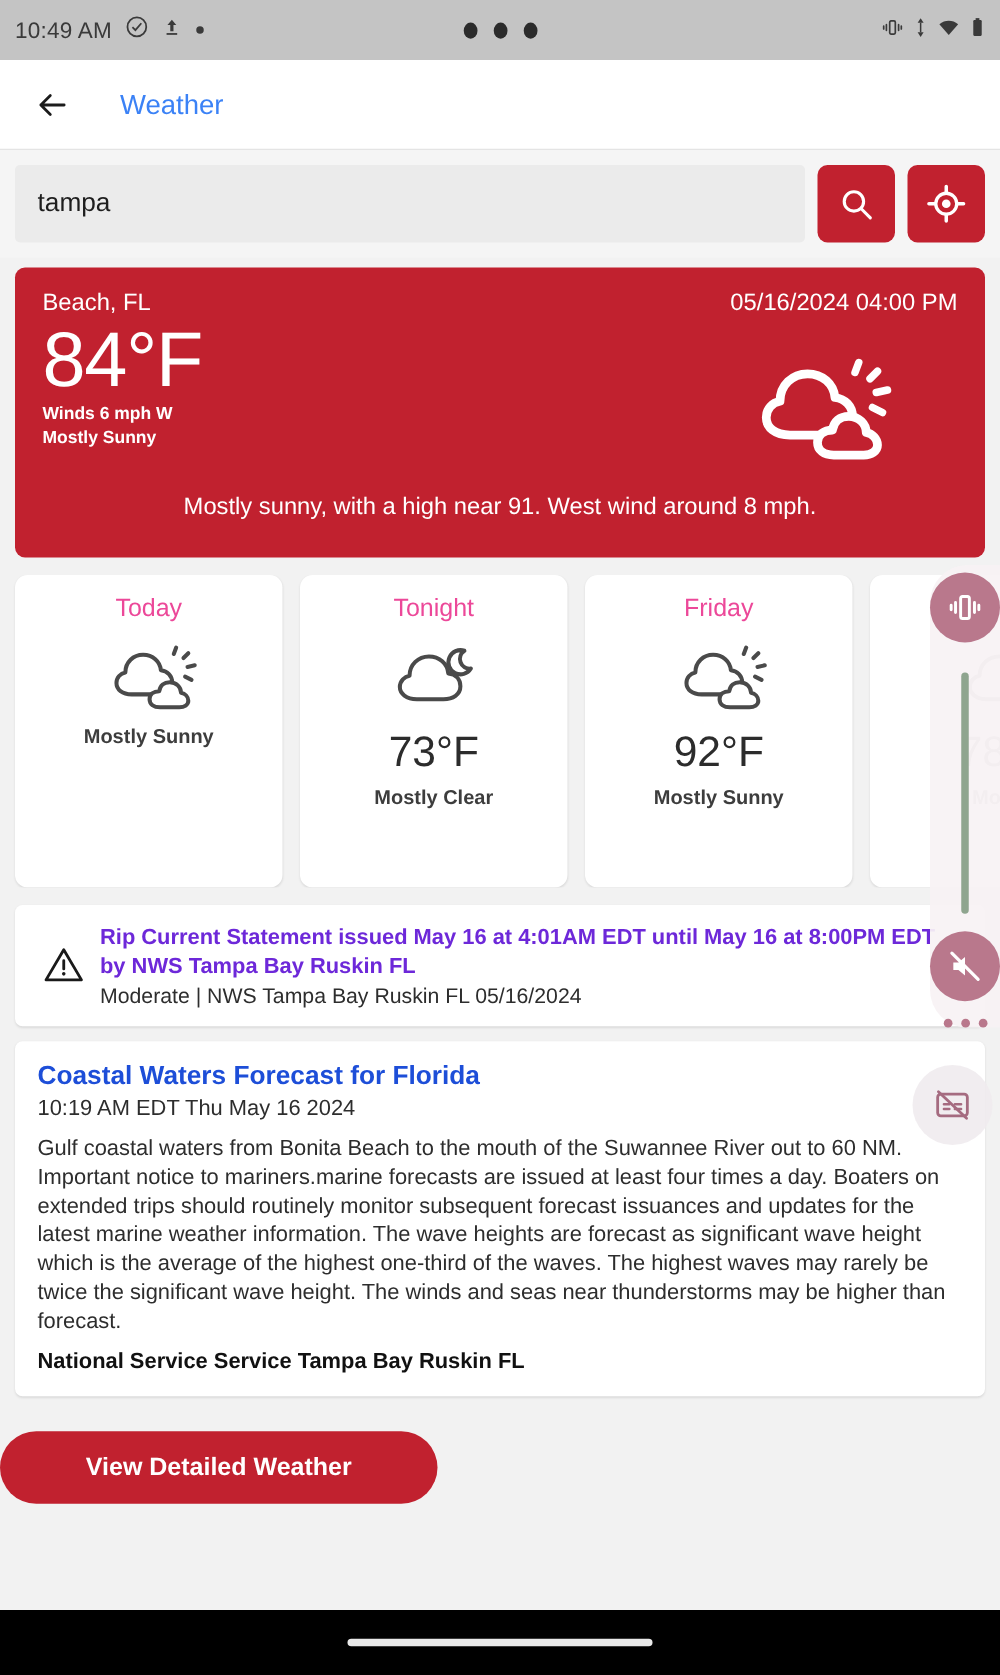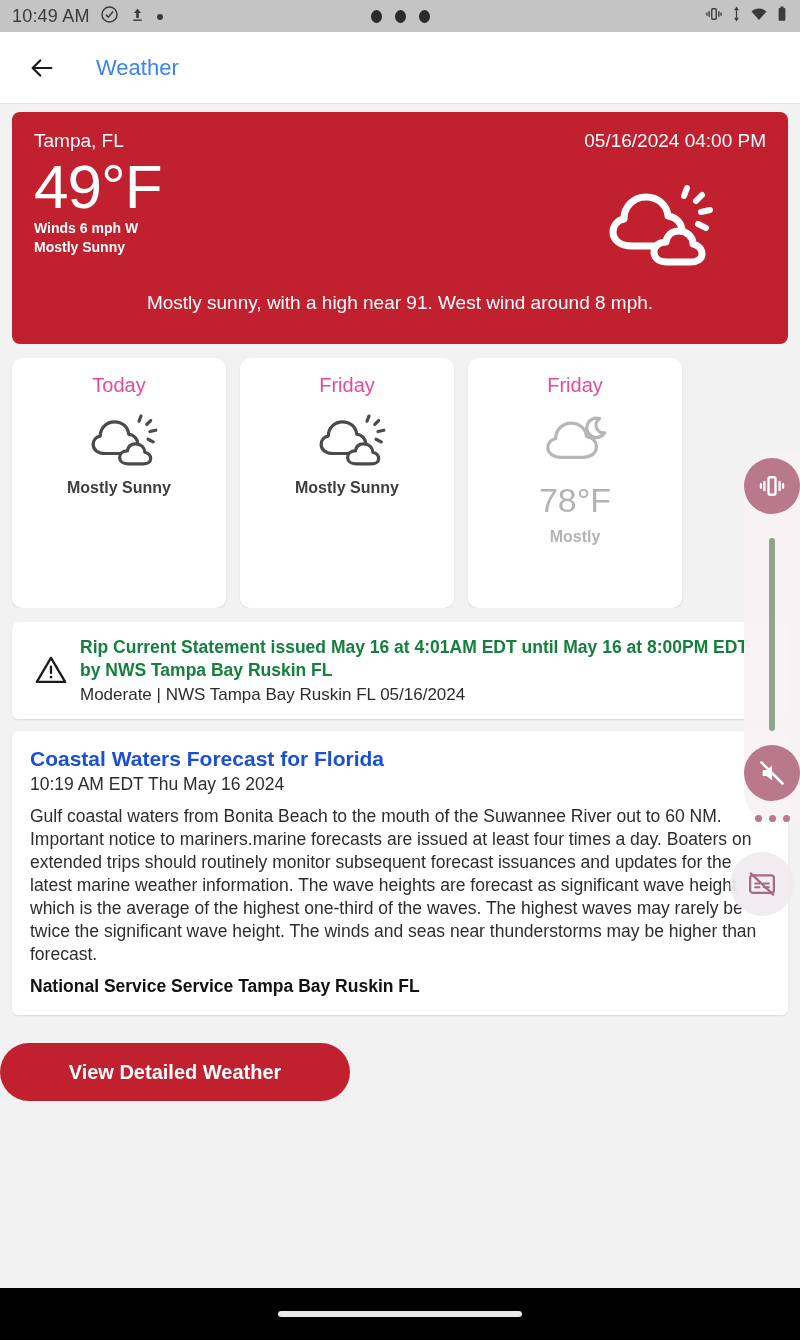--- a/index.html
+++ b/index.html
@@ -11,21 +11,21 @@
   }
   #screen {
     position: relative;
     width: 800px; height: 1340px;
     background: #f2f2f2;
     overflow: hidden;
   }
 
   
   .status-bar {
-    height: 32px;
+    height: 48px;
     background: #c4c4c4;
     display: flex;
     align-items: center;
     padding: 0 12px;
     position: relative;
   }
   .status-left { display: flex; align-items: center; gap: 10px; }
   .status-time {
     font-size: 18px;
     color: #3a3a3a;
@@ -166,21 +166,21 @@
     margin: 14px 12px 0 12px;
     background: #fff;
     border-radius: 6px;
     display: flex;
     align-items: center;
     padding: 14px 16px;
     box-shadow: 0 1px 2px rgba(0,0,0,.10);
   }
   .alert-icon { flex: 0 0 46px; display: flex; justify-content: center; }
   .alert-text { padding-left: 6px; }
-  .alert-title { font-size: 17.5px; font-weight: bold; color: #15803d; line-height: 1.3; }
+  .alert-title { font-size: 17.5px; font-weight: bold; color: #6d28d9; line-height: 1.3; }
   .alert-sub { font-size: 17px; color: #2d2d2d; margin-top: 3px; }
 
   
   .coastal-card {
     margin: 12px 12px 0 12px;
     background: #fff;
     border-radius: 6px;
     padding: 16px 18px 18px 18px;
     box-shadow: 0 1px 2px rgba(0,0,0,.10);
   }
@@ -320,29 +320,47 @@
 
   <div class="app-bar">
     <div class="back-btn">
       <svg width="28" height="28" viewBox="0 0 24 24">
           <path d="M20 12H4M10.5 5.5L4 12l6.5 6.5" fill="none" stroke="#1c1c1c" stroke-width="1.9" stroke-linecap="round" stroke-linejoin="round"></path>
         </svg>
     </div>
     <div class="app-title">Weather</div>
   </div>
 
+  <div class="search-row">
+    <div class="search-field">
+      <input type="text" value="tampa" style="">
+    </div>
+    <button class="icon-btn">
+      <svg width="30" height="30" viewBox="0 0 24 24">
+          <circle cx="10.5" cy="10.5" r="6.2" fill="none" stroke="#fff" stroke-width="2"></circle>
+          <path d="M15.2 15.2L21 21" stroke="#fff" stroke-width="2" stroke-linecap="round"></path>
+        </svg>
+    </button>
+    <button class="icon-btn">
+      <svg width="32" height="32" viewBox="0 0 24 24">
+          <circle cx="12" cy="12" r="6.3" fill="none" stroke="#fff" stroke-width="2"></circle>
+          <circle cx="12" cy="12" r="2.6" fill="#fff"></circle>
+          <path d="M12 1.6v3.6M12 18.8v3.6M1.6 12h3.6M18.8 12h3.6" stroke="#fff" stroke-width="2.1" stroke-linecap="round"></path>
+        </svg>
+    </button>
+  </div>
 
   <div class="current-card">
     <div class="cc-top">
-      <span class="cc-location">Tampa, FL</span>
+      <span class="cc-location">Beach, FL</span>
       <span class="cc-datetime">05/16/2024 04:00 PM</span>
     </div>
     <div class="cc-body">
       <div class="cc-left">
-        <div class="cc-temp">49°F</div>
+        <div class="cc-temp">84°F</div>
         <div class="cc-wind">Winds 6 mph W</div>
         <div class="cc-cond">Mostly Sunny</div>
       </div>
       <div class="cc-icon">
         <svg width="130" height="96" viewBox="0 0 130 96">
           <g fill="none" stroke="#ffffff" stroke-width="6" stroke-linecap="round">
             <path d="M96 22l3-8M108 27l6-6M113 38l9-2M110 50l8 4"></path>
           </g>
           <path d="M44 72c-12 0-19-6-19-14 0-7 5-12 11-13 0-13 10-22 22-22 12 0 21 8 22 19 8 1 14 7 14 15 0 9-8 15-19 15z" fill="#c1212f" stroke="#ffffff" stroke-width="7" stroke-linejoin="round"></path>
           <path d="M79 88c-8 0-13-4-13-10s5-10 12-10c1-7 6-11 13-11 8 0 14 6 14 13 5 1 9 5 9 10 0 5-5 8-11 8z" fill="#c1212f" stroke="#ffffff" stroke-width="7" stroke-linejoin="round"></path>
@@ -361,32 +379,44 @@
           <g fill="none" stroke="#4a4a4a" stroke-width="5" stroke-linecap="round">
             <path d="M96 22l3-8M108 27l6-6M113 38l9-2M110 50l8 4"></path>
           </g>
           <path d="M44 72c-12 0-19-6-19-14 0-7 5-12 11-13 0-13 10-22 22-22 12 0 21 8 22 19 8 1 14 7 14 15 0 9-8 15-19 15z" fill="#fff" stroke="#4a4a4a" stroke-width="5" stroke-linejoin="round"></path>
           <path d="M79 88c-8 0-13-4-13-10s5-10 12-10c1-7 6-11 13-11 8 0 14 6 14 13 5 1 9 5 9 10 0 5-5 8-11 8z" fill="#fff" stroke="#4a4a4a" stroke-width="5" stroke-linejoin="round"></path>
         </svg>
       </div>
       <div class="fc-cond">Mostly Sunny</div>
     </div>
 
+    <div class="fc-card">
+      <div class="fc-name">Tonight</div>
+      <div class="fc-icon">
+        <svg width="96" height="62" viewBox="0 0 130 96">
+          <path d="M103 18a15 15 0 1 0 8 22 12 12 0 0 1-8-22z" fill="#fff" stroke="#4a4a4a" stroke-width="5" stroke-linejoin="round"></path>
+          <path d="M44 78c-13 0-21-7-21-15 0-8 6-13 12-14 0-14 11-24 24-24 13 0 23 9 24 21 9 1 15 7 15 16 0 10-9 16-21 16z" fill="#fff" stroke="#4a4a4a" stroke-width="5" stroke-linejoin="round"></path>
+        </svg>
+      </div>
+      <div class="fc-temp">73°F</div>
+      <div class="fc-cond">Mostly Clear</div>
+    </div>
 
     <div class="fc-card">
       <div class="fc-name">Friday</div>
       <div class="fc-icon">
         <svg width="96" height="62" viewBox="0 0 130 96">
           <g fill="none" stroke="#4a4a4a" stroke-width="5" stroke-linecap="round">
             <path d="M96 22l3-8M108 27l6-6M113 38l9-2M110 50l8 4"></path>
           </g>
           <path d="M44 72c-12 0-19-6-19-14 0-7 5-12 11-13 0-13 10-22 22-22 12 0 21 8 22 19 8 1 14 7 14 15 0 9-8 15-19 15z" fill="#fff" stroke="#4a4a4a" stroke-width="5" stroke-linejoin="round"></path>
           <path d="M79 88c-8 0-13-4-13-10s5-10 12-10c1-7 6-11 13-11 8 0 14 6 14 13 5 1 9 5 9 10 0 5-5 8-11 8z" fill="#fff" stroke="#4a4a4a" stroke-width="5" stroke-linejoin="round"></path>
         </svg>
       </div>
+      <div class="fc-temp">92°F</div>
       <div class="fc-cond">Mostly Sunny</div>
     </div>
 
     <div class="fc-card">
       <div class="fc-name">Friday</div>
       <div class="fc-icon">
         <svg width="96" height="62" viewBox="0 0 130 96">
           <path d="M103 18a15 15 0 1 0 8 22 12 12 0 0 1-8-22z" fill="#fff" stroke="#b6b6b6" stroke-width="5" stroke-linejoin="round"></path>
           <path d="M44 78c-13 0-21-7-21-15 0-8 6-13 12-14 0-14 11-24 24-24 13 0 23 9 24 21 9 1 15 7 15 16 0 10-9 16-21 16z" fill="#fff" stroke="#b6b6b6" stroke-width="5" stroke-linejoin="round"></path>
         </svg>

